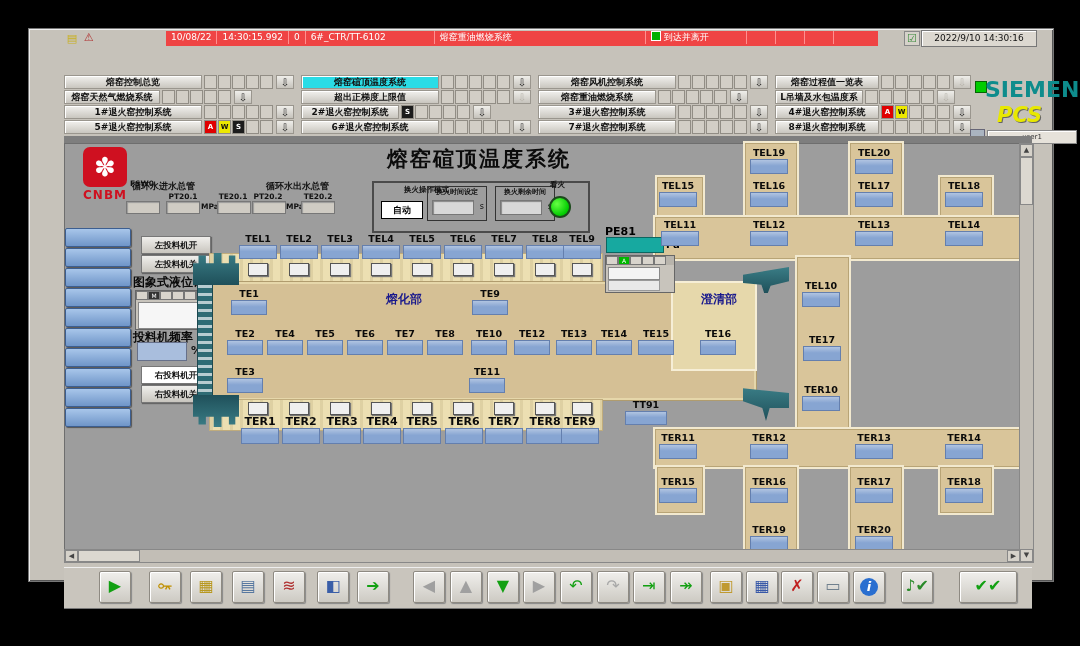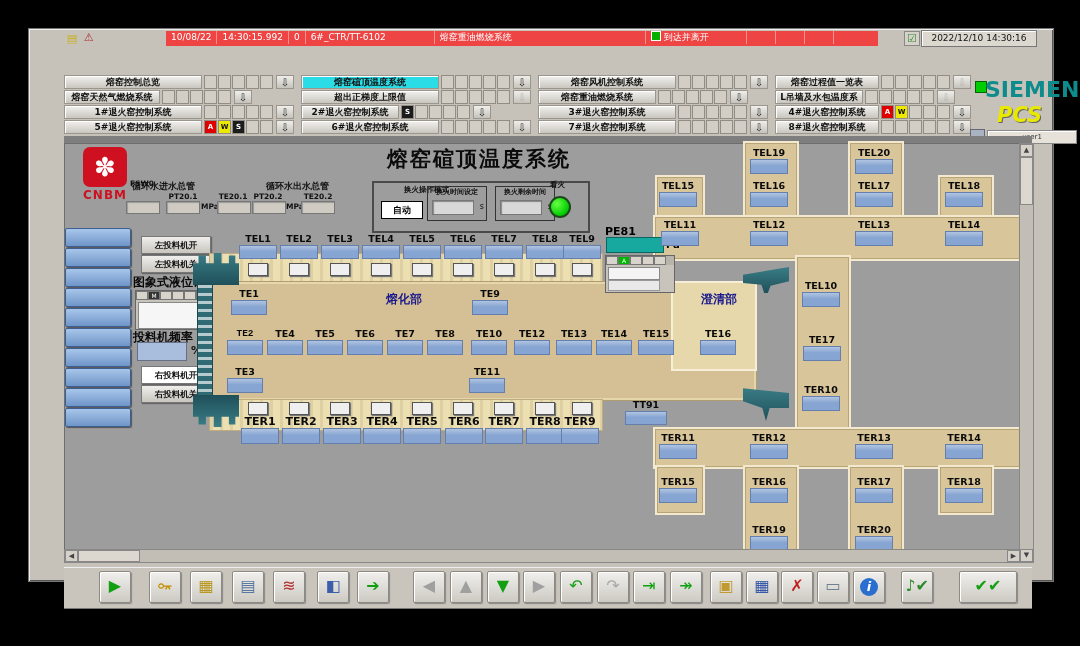--- a/index.html
+++ b/index.html
@@ -149,21 +149,21 @@
     <span class="acell">14:30:15.992</span>
     <span class="acell">0</span>
     <span class="acell" style="width:118px;">6#_CTR/TT-6102</span>
     <span class="acell" style="width:200px;">熔窑重油燃烧系统</span>
     <span class="acell" style="width:90px;"><span class="ackbox"></span><span>到达并离开</span></span>
     <span class="acell" style="width:18px;"></span>
     <span class="acell" style="width:18px;"></span>
     <span class="acell" style="width:18px;"></span>
   </div>
   <span class="mini-ic abs" style="left:875px;top:2px;color:#3a8a3a;background:#d6d2ca;border:1px solid #888;">☑</span>
-  <div id="dtbox">2022/12/10 14:30:16</div>
+  <div id="dtbox">2022/9/10 14:30:16</div>
 
   <div>
 
   <div class="navitem" style="left: 35px; top: 46px; width: 230px;">
         <div class="navbtn">熔窑控制总览</div>
         <div class="cells">
           <span class="cell"></span>
             <span class="cell"></span>
             <span class="cell"></span>
             <span class="cell"></span>
@@ -515,21 +515,21 @@
         <div class="pb"></div>
       </div>
         <div class="pt tank" style="left: 220px; top: 259px;">
         <div class="pl">TE1</div>
         <div class="pb"></div>
       </div>
         <div class="pt tank" style="left: 461px; top: 259px;">
         <div class="pl">TE9</div>
         <div class="pb"></div>
       </div>
-        <div class="pt tank" style="left: 216px; top: 299px; font-family: Liberation Mono, monospace;">
+        <div class="pt tank" style="left: 216px; top: 299px;">
         <div class="pl">TE2</div>
         <div class="pb"></div>
       </div>
         <div class="pt tank" style="left: 256px; top: 299px;">
         <div class="pl">TE4</div>
         <div class="pb"></div>
       </div>
         <div class="pt tank" style="left: 296px; top: 299px;">
         <div class="pl">TE5</div>
         <div class="pb"></div>

